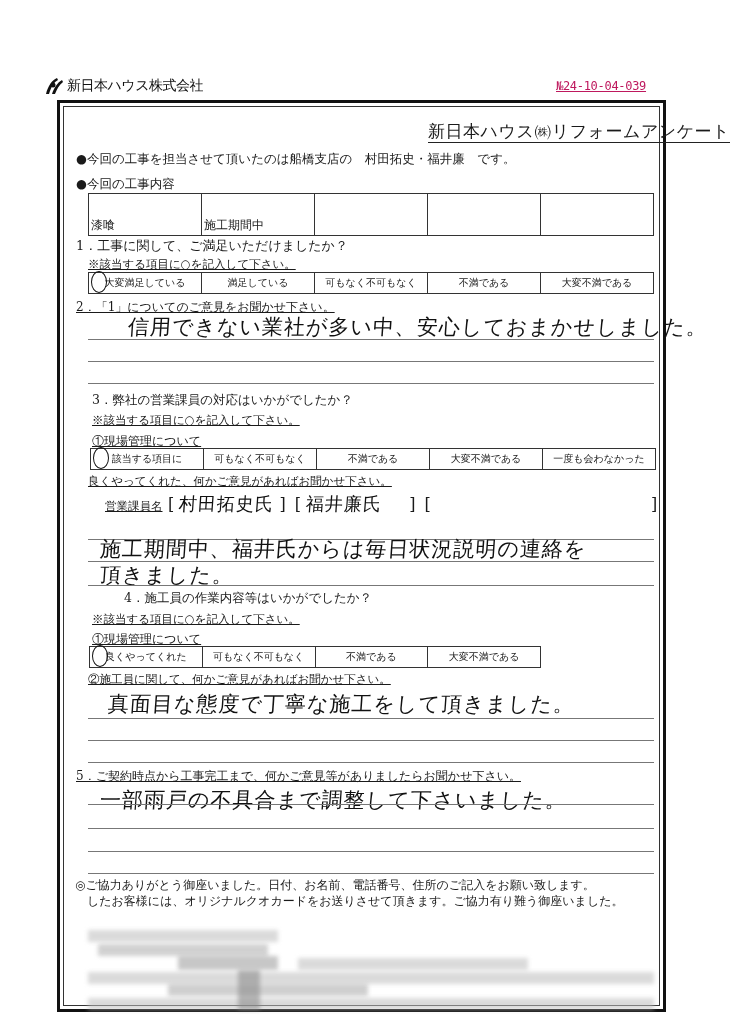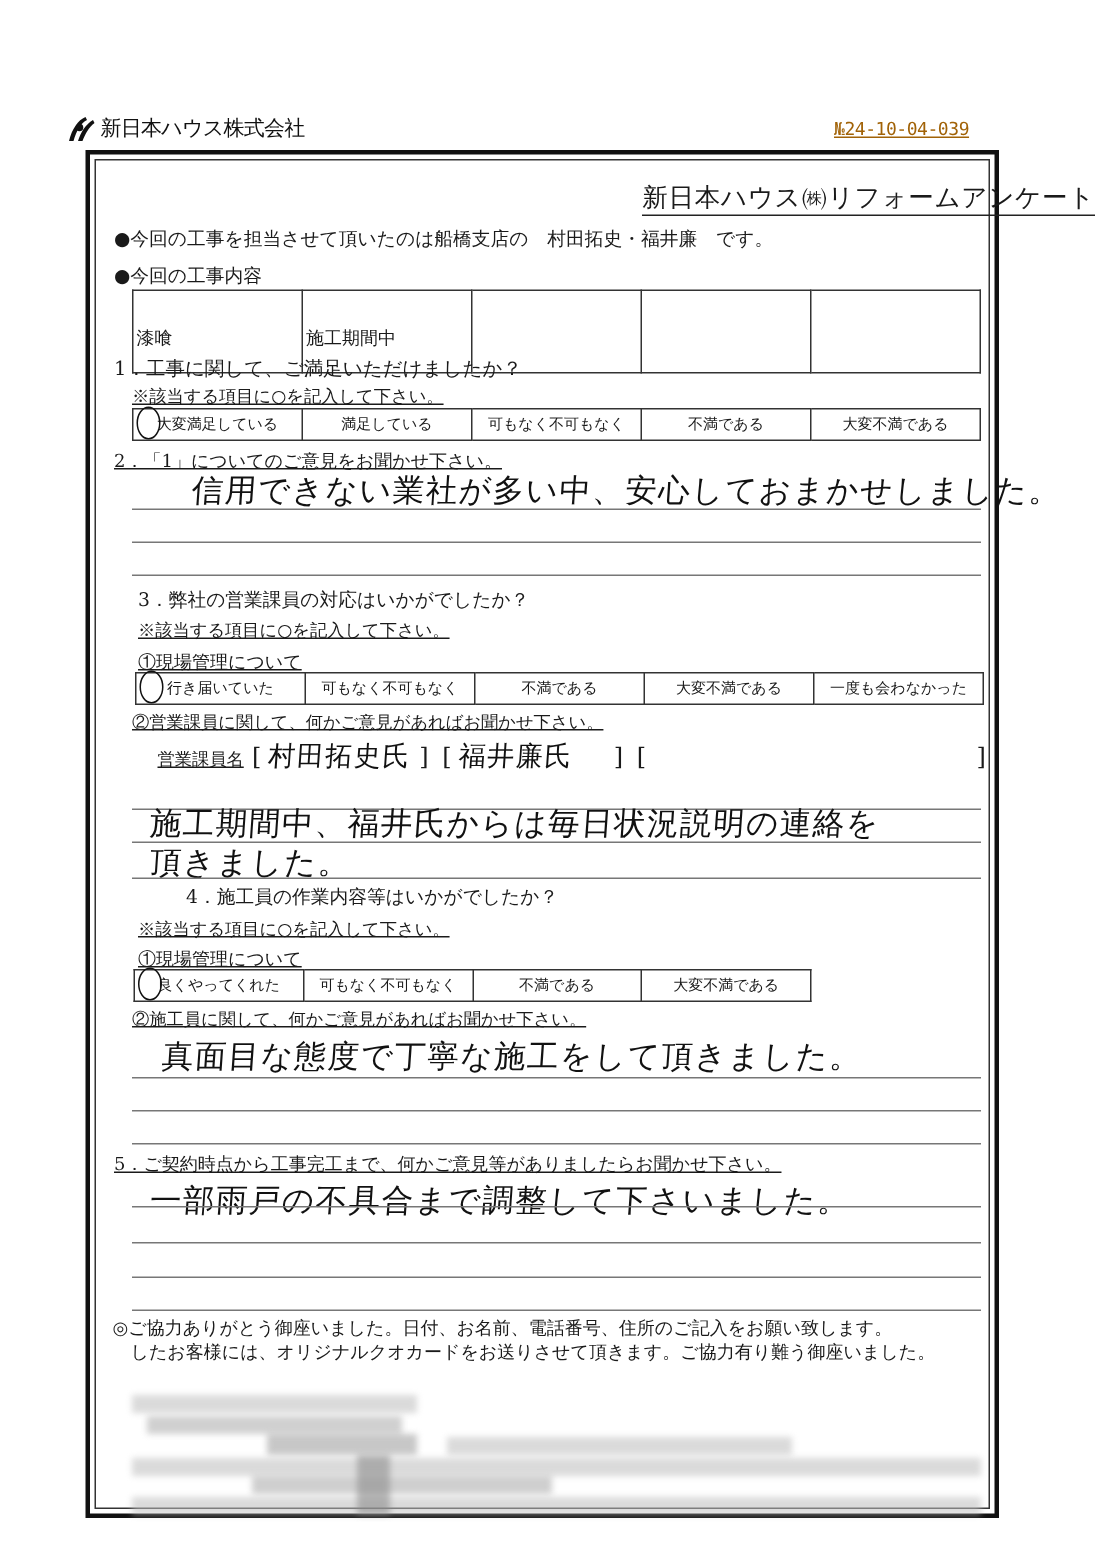--- a/index.html
+++ b/index.html
@@ -4,34 +4,34 @@
 <style>
   html, body { margin: 0; padding: 0; }
   body {
     width: 730px; height: 1035px; background: #ffffff; position: relative; overflow: hidden;
     font-family: "DejaVu Serif", "Liberation Serif", serif; color: #1a1a1a;
   }
   .abs { position: absolute; }
   .logo { left: 44px; top: 76px; display: flex; align-items: center; gap: 3px; }
   .logo-mark { width: 20px; height: 20px; }
   .logo-text { font-family: "DejaVu Sans", sans-serif; font-size: 14px; font-weight: normal; letter-spacing: -0.5px; color: #111; }
-  .docno { left: 556px; top: 79px; font-family: "DejaVu Sans Mono", monospace; font-size: 12px; text-decoration: underline; color: #a16207; letter-spacing: -0.3px; }
+  .docno { left: 556px; top: 79px; font-family: "DejaVu Sans Mono", monospace; font-size: 12px; text-decoration: underline; color: #be185d; letter-spacing: -0.3px; }
 
   .frame-outer { left: 57px; top: 100px; width: 609px; height: 912px; border: 3px solid #111; box-sizing: border-box; }
   .frame-inner { left: 63px; top: 106px; width: 597px; height: 900px; border: 1px solid #333; box-sizing: border-box; }
 
   .title { left: 0; width: 730px; top: 120px; text-align: right; font-size: 17px; }
   .title span { border-bottom: 1px solid #222; padding-bottom: 1px; letter-spacing: 0.5px; }
 
   .txt { font-size: 12.5px; white-space: nowrap; }
   .small { font-size: 11.5px; white-space: nowrap; text-decoration: underline; }
 
   table.grid { border-collapse: collapse; position: absolute; }
   table.grid td { border: 1px solid #333; font-size: 10px; text-align: center; padding: 0; height: 20px; white-space: nowrap; position: relative; }
-  table.work td { height: 40px; vertical-align: bottom; text-align: left; padding: 0 0 14px 2px; font-size: 12px; }
+  table.work td { height: 40px; vertical-align: bottom; text-align: left; padding: 0 0 1px 2px; font-size: 12px; }
 
   .rule { position: absolute; left: 88px; width: 566px; height: 0; border-top: 1px solid #777; }
 
   .hand { font-family: "DejaVu Sans", sans-serif; font-size: 20px; color: #111; white-space: nowrap; letter-spacing: 1px; transform: skewX(-4deg); font-weight: 500; }
 
   .circle { position: absolute; left: 2px; top: -2px; width: 16px; height: 22px; border: 1.4px solid #111; border-radius: 50%; box-sizing: border-box; }
 
   .footer-note { left: 75px; top: 878px; font-size: 12px; line-height: 15.5px; white-space: nowrap; }
   .blur { position: absolute; left: 88px; top: 930px; width: 566px; height: 80px; }
   .blur div { position: absolute; background: #bdbdbd; opacity: 0.55; filter: blur(2px); }
@@ -88,29 +88,29 @@
 <div class="rule" style="top:339px;"></div>
 <div class="rule" style="top:361px;"></div>
 <div class="rule" style="top:383px;"></div>
 
 <div class="abs txt" style="left:80px; top:392px;margin-left:12px;">3．弊社の営業課員の対応はいかがでしたか？</div>
 <div class="abs small" style="left:92px; top:413px;">※該当する項目に○を記入して下さい。</div>
 <div class="abs small" style="left:92px; top:433px; font-size:12px;">①現場管理について</div>
 <table class="grid" style="left:90px; top:448px; width:566px;">
   <tbody>
       <tr>
-    <td style="width:20%"><span class="circle"></span><span>行き届いていた</span></td>
+    <td style="width:20%"><span class="circle"></span><span>該当する項目に</span></td>
     <td style="width:20%"><span>可もなく不可もなく</span></td>
     <td style="width:20%"><span>不満である</span></td>
     <td style="width:20%"><span>大変不満である</span></td>
     <td style="width:20%"><span>一度も会わなかった</span></td>
   </tr>
 </tbody>
   </table>
-<div class="abs small" style="left:88px; top:474px;">②営業課員に関して、何かご意見があればお聞かせ下さい。</div>
+<div class="abs small" style="left:88px; top:474px;">良くやってくれた、何かご意見があればお聞かせ下さい。</div>
 <div class="abs small" style="left:105px; top:499px;">営業課員名</div>
 <div class="abs" style="left:168px; top:492px; font-size:16px; white-space:nowrap;">
   <span>[</span>
   <span class="hand" style="font-size:18px; display:inline-block;">村田拓史氏</span>
   <span>]</span>
   <span style="margin-left:4px;">[</span>
   <span class="hand" style="font-size:18px; display:inline-block;">福井廉氏</span>
   <span style="margin-left:22px;">]</span>
   <span style="margin-left:4px;">[</span>
   <span style="display:inline-block; width:210px;"></span>

